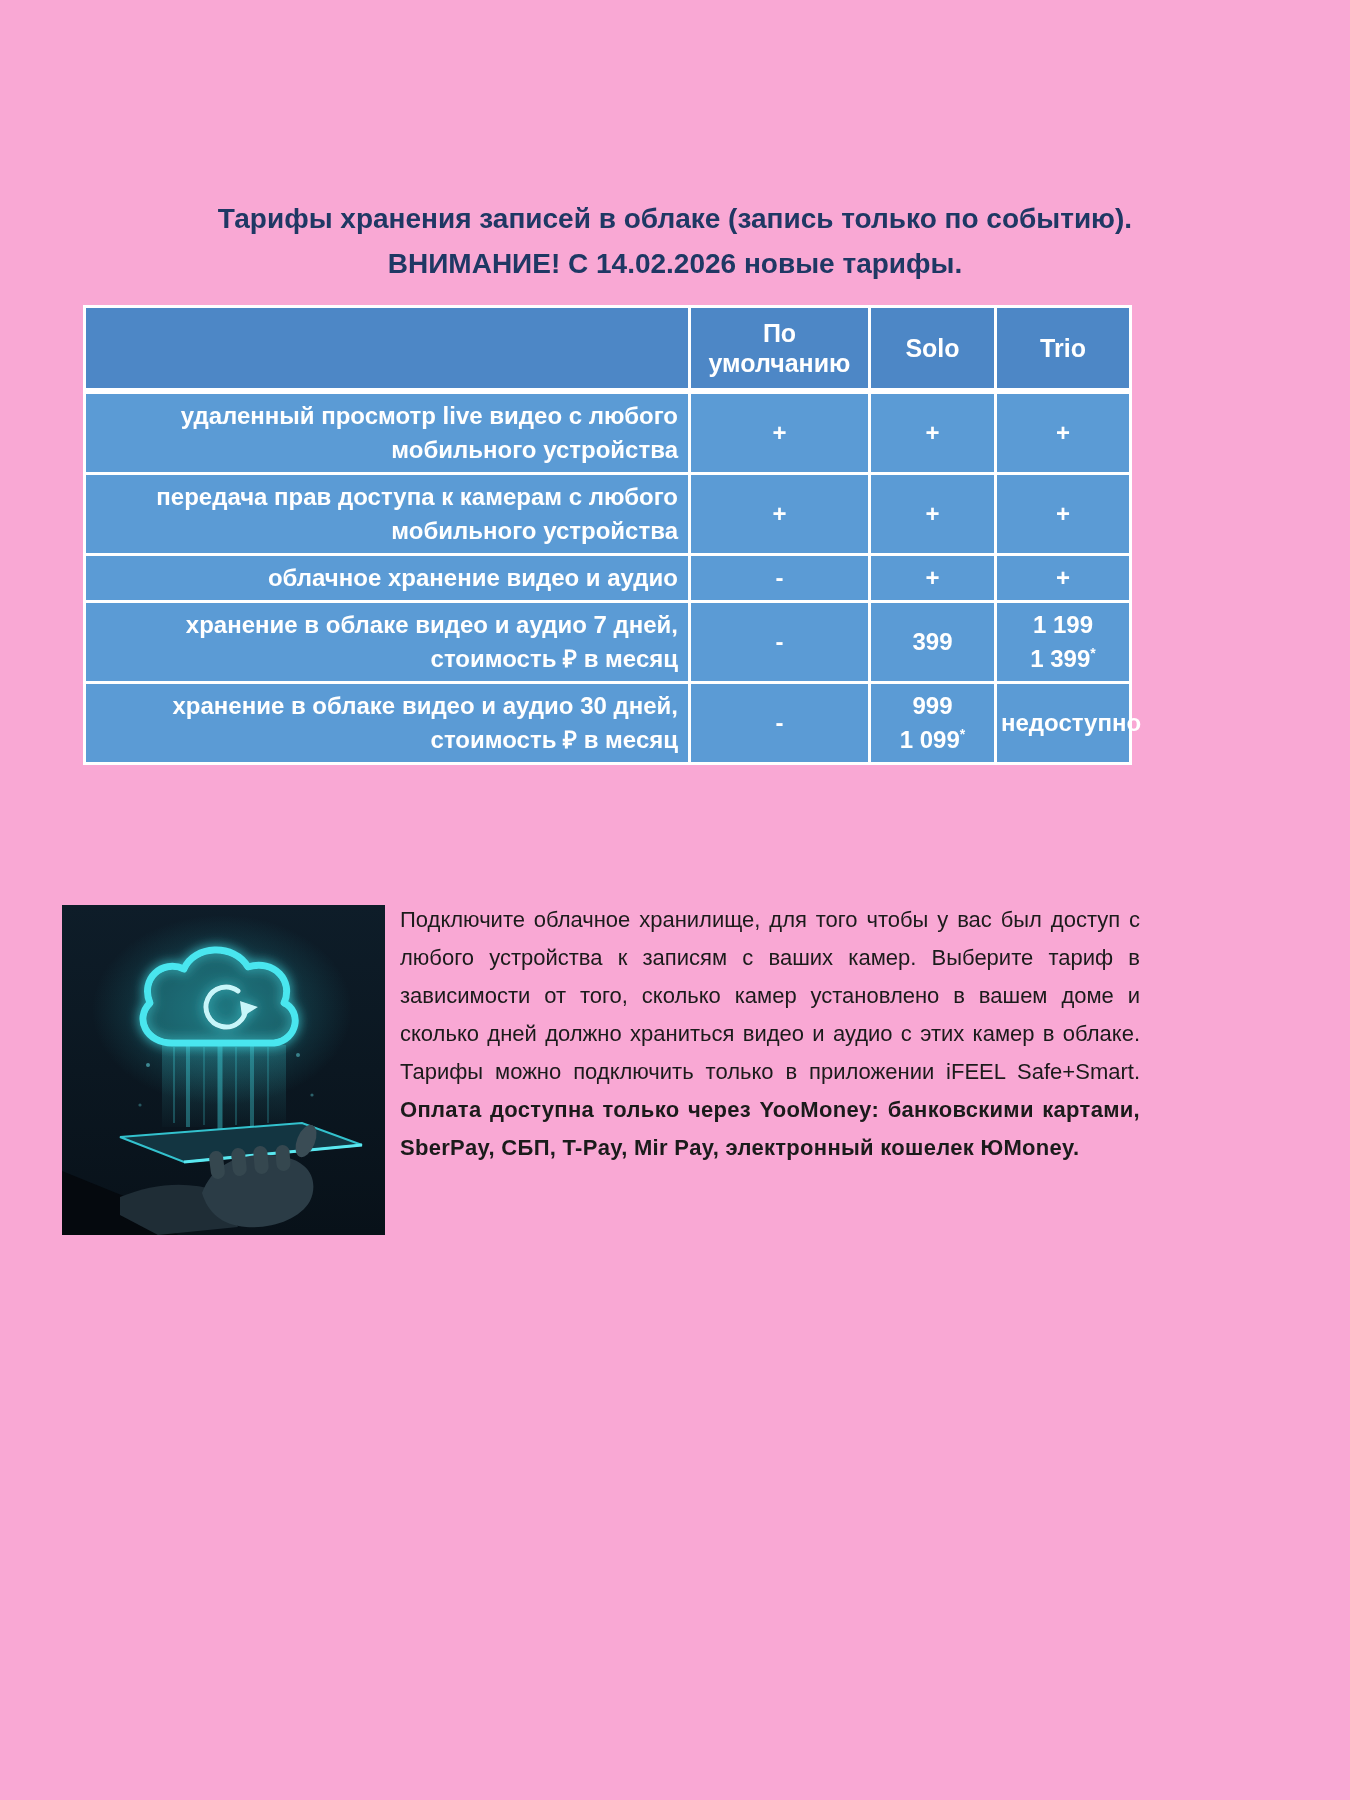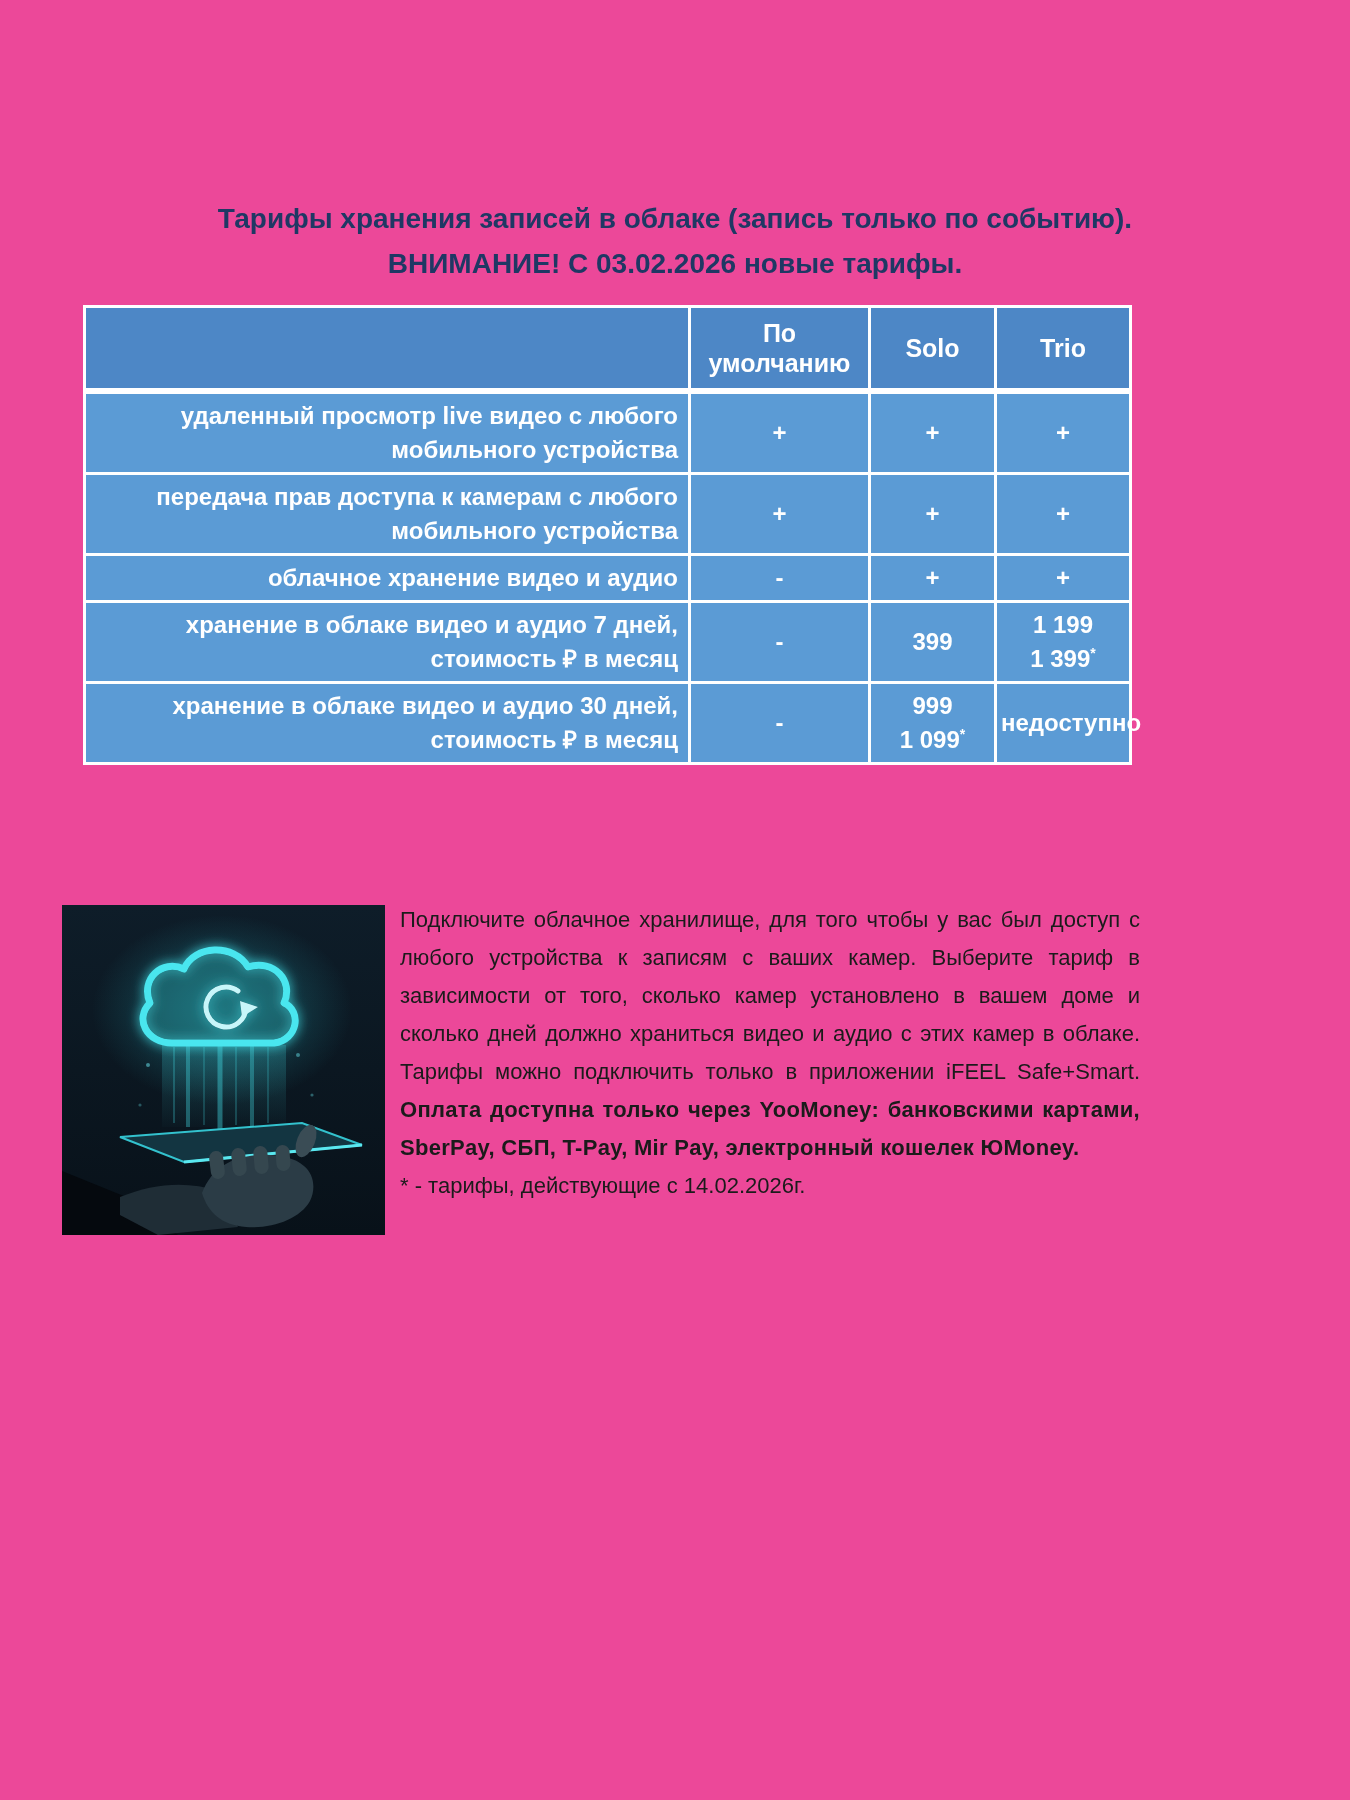--- a/index.html
+++ b/index.html
@@ -3,21 +3,21 @@
 <meta charset="utf-8">
 <style>
   * { margin:0; padding:0; box-sizing:border-box; }
   html, body { background:#ffffff; }
   body {
     width:1350px; height:1800px;
     font-family:"Liberation Sans", sans-serif;
     position:relative;
     overflow:hidden;
   }
-  .page { position:absolute; inset:0; background:#ec4899;text-decoration:underline; }
+  .page { position:absolute; inset:0; background:#f9a8d4;text-decoration:underline; }
 
   .title {
     position:absolute; top:196px; left:0; width:100%;
     text-align:center; font-weight:bold;
     font-size:28px; line-height:45px;
     color:#1f3864;
   }
 
   table.tariff {
     position:absolute; top:305px; left:83px;
@@ -55,21 +55,21 @@
   .desc b { font-weight:bold; letter-spacing:0.3px; }
   .desc .footnote { text-align:left; }
 </style>
 </head>
 <body>
 
 <div class="page">
 
   <div class="title">
     <div>Тарифы хранения записей в облаке (запись только по событию).</div>
-    <div>ВНИМАНИЕ! С 03.02.2026 новые тарифы.</div>
+    <div>ВНИМАНИЕ! С 14.02.2026 новые тарифы.</div>
   </div>
 
   <table class="tariff">
     <colgroup>
       <col style="width:605px">
       <col style="width:180px">
       <col style="width:126px">
       <col style="width:135px">
     </colgroup>
     <thead>
@@ -174,16 +174,15 @@
     <g fill="#6deef5">
       <circle cx="86" cy="160" r="2" opacity="0.5"></circle>
       <circle cx="236" cy="150" r="2" opacity="0.45"></circle>
       <circle cx="250" cy="190" r="1.6" opacity="0.35"></circle>
       <circle cx="78" cy="200" r="1.6" opacity="0.3"></circle>
     </g>
   </svg>
 
   <div class="desc">
     <p class="para"><span>Подключите облачное хранилище, для того чтобы у вас был доступ с любого устройства к записям с ваших камер. Выберите тариф в зависимости от того, сколько камер установлено в вашем доме и сколько дней должно храниться видео и аудио с этих камер в облаке. Тарифы можно подключить только в приложении iFEEL Safe+Smart. </span><b>Оплата доступна только через YooMoney: банковскими картами, SberPay, СБП, T-Pay, Mir Pay, электронный кошелек ЮMoney.</b></p>
-    <div class="footnote">* - тарифы, действующие с 14.02.2026г.</div>
   </div>
 
 </div>
 
 </body></html>

